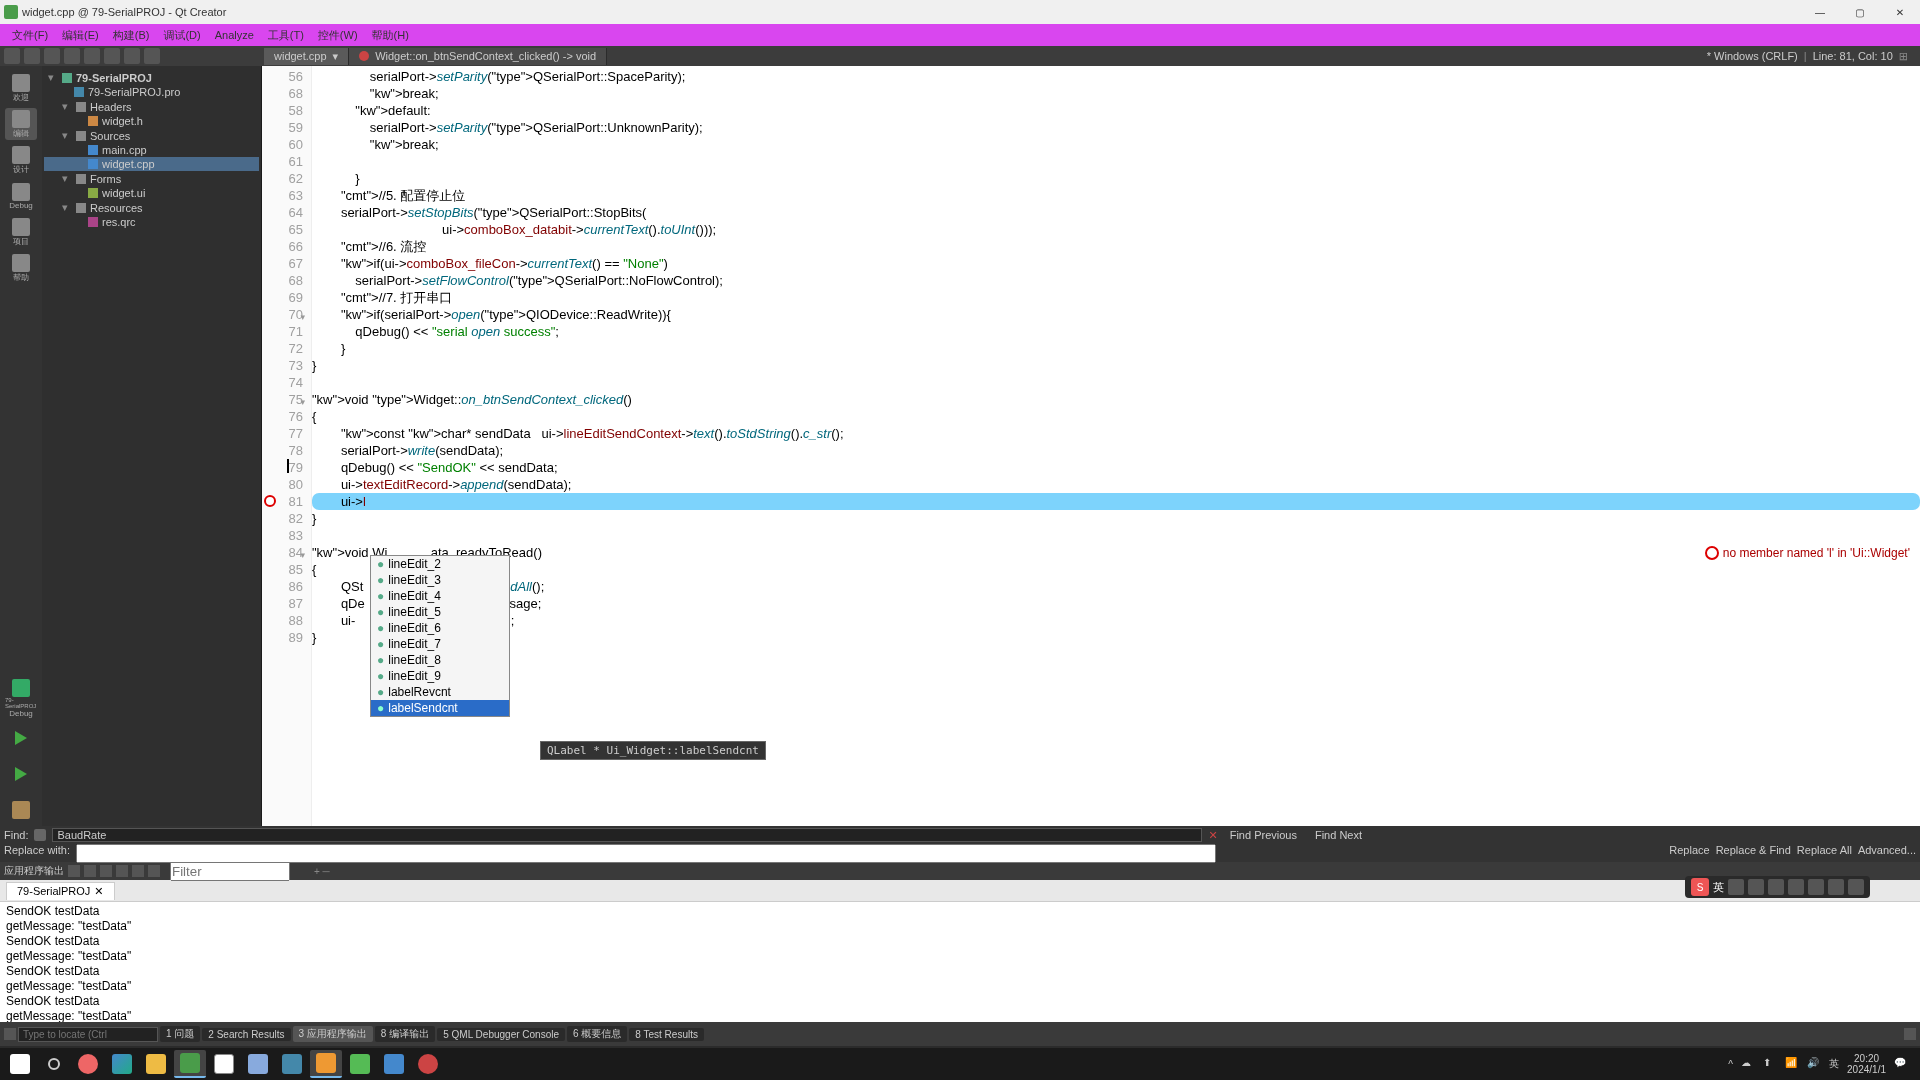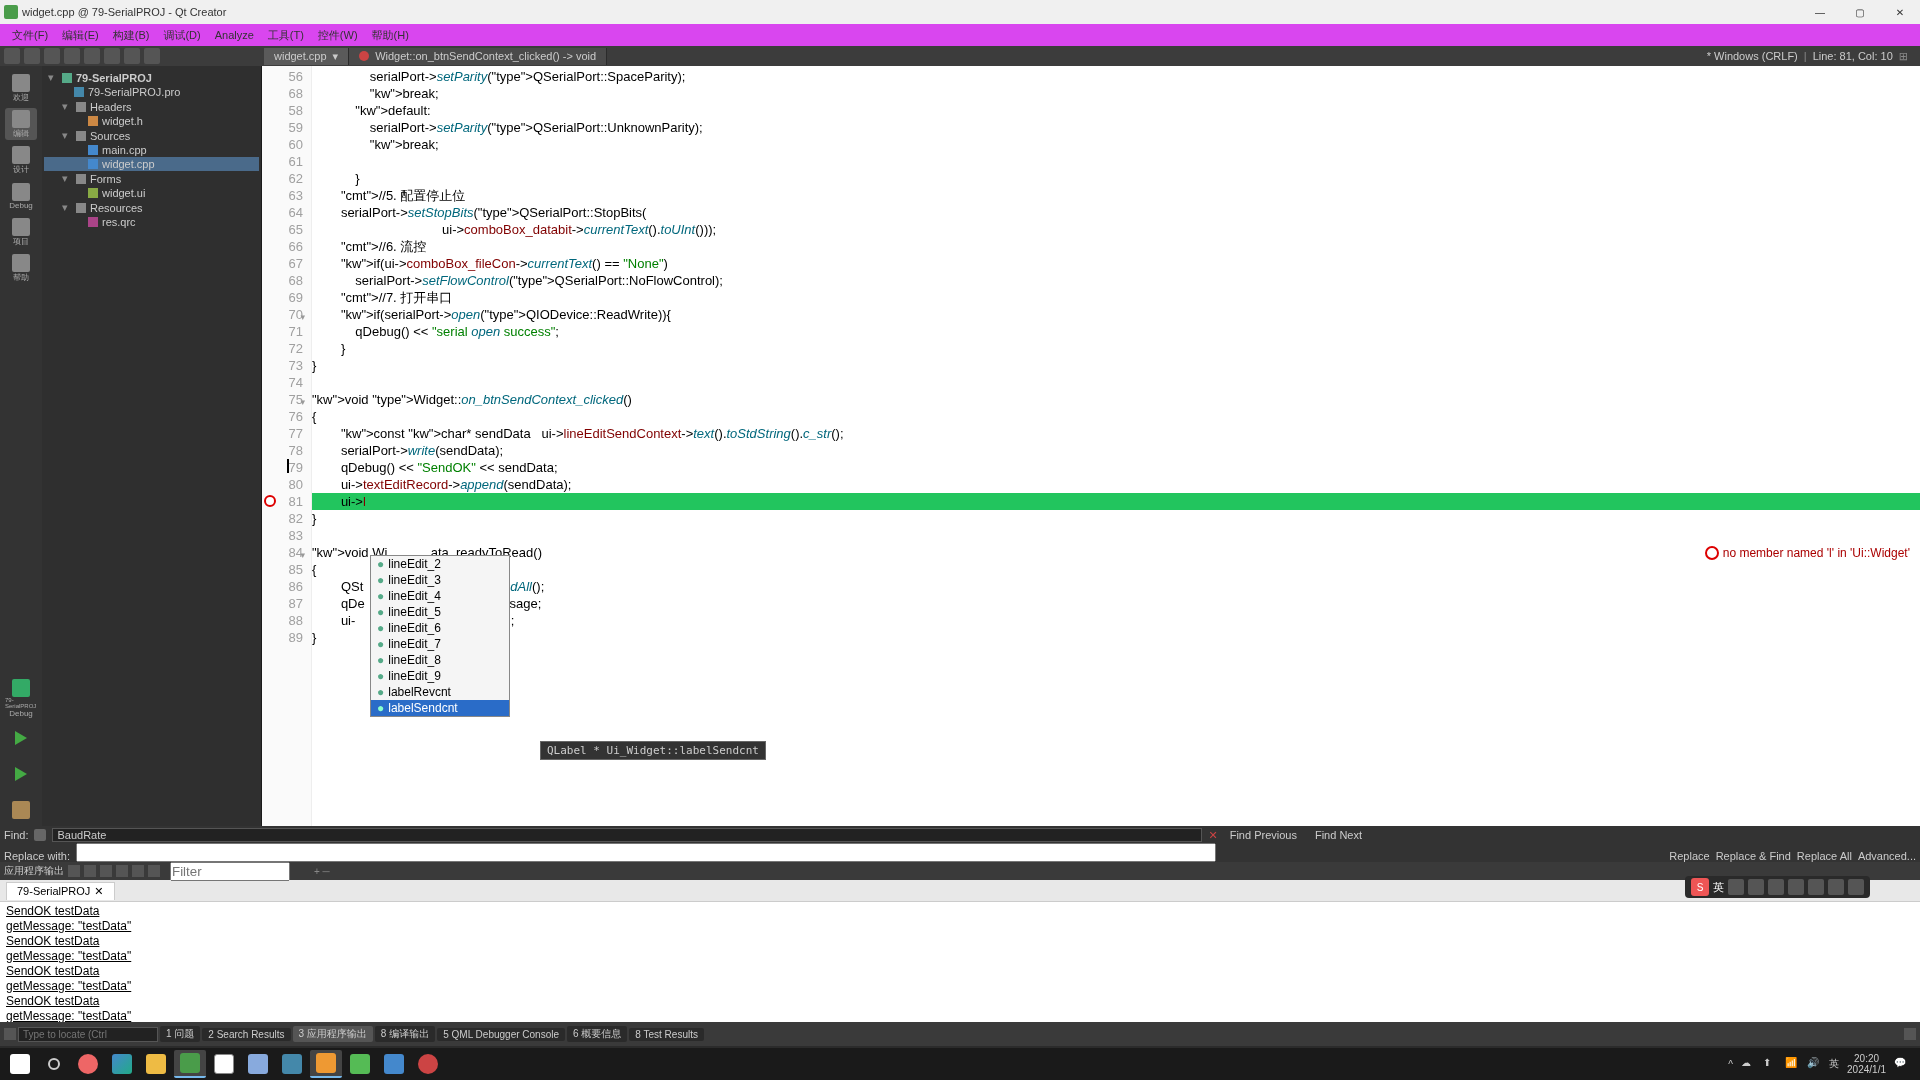--- a/index.html
+++ b/index.html
@@ -36,49 +36,49 @@
 .gutter { width: 50px; background: #fafafa; text-align: right; padding-right: 8px; color: #a0a0a0; font-family: Consolas, monospace; font-size: 13px; line-height: 17px; padding-top: 2px; border-right: 1px solid #eee; position: relative; }
 .gutter .ln { height: 17px; position: relative; }
 .gutter .fold { position: absolute; right: -2px; top: 3px; width: 10px; height: 10px; color: #999; font-size: 9px; }
 .gutter .errmark { position: absolute; left: 2px; width: 12px; height: 12px; border: 2px solid #d00; border-radius: 50%; background: #fff; top: 2px; }
 .gutter .cursormark { position: absolute; right: 14px; top: 0; width: 2px; height: 14px; background: #000; }
 
 .code { flex: 1; font-family: Consolas, monospace; font-size: 13px; line-height: 17px; padding-top: 2px; white-space: pre; color: #000; position: relative; overflow: hidden; }
 .fn { color: #00677c; font-style: italic; }
 .str { color: #008000; }
 .mem { color: #800000; }
-.err { background: #22c55e; }
+.err { background: #7dd3fc; border-radius: 7px; }
 
 .errbadge { position: absolute; right: 10px; top: 480px; color: #a00; font-size: 12px; font-family: Consolas, monospace; display: flex; align-items: center; gap: 4px; }
 .errbadge .ecir { width: 14px; height: 14px; border: 2px solid #d00; border-radius: 50%; }
 
 .autocomplete { position: absolute; left: 370px; top: 555px; background: #f5f5f5; border: 1px solid #888; font-family: Consolas, monospace; font-size: 12px; z-index: 100; min-width: 140px; }
 .autocomplete .acitem { padding: 1px 6px; display: flex; align-items: center; gap: 4px; }
 .autocomplete .acitem.sel { background: #2a6cc8; color: #fff; }
 .autocomplete .acmark { color: #5a8; }
 .autocomplete .acitem.sel .acmark { color: #8fc; }
 
 .actooltip { position: absolute; left: 540px; top: 741px; background: #333; color: #ccc; font-family: Consolas, monospace; font-size: 11px; padding: 2px 6px; border: 1px solid #666; z-index: 101; }
 
 .findbar { height: 18px; background: #333; display: flex; align-items: center; font-size: 11px; color: #ccc; padding: 0 4px; gap: 6px; }
 .findbar input { background: #222; border: 1px solid #555; color: #ccc; font-size: 11px; padding: 0 4px; height: 14px; }
 .findbar .fbtn { padding: 0 6px; cursor: pointer; }
 
-.replacebar { height: 18px; background: #333; display: flex; align-items: flex-end; font-size: 11px; color: #ccc; padding: 0 4px; gap: 6px; }
+.replacebar { height: 18px; background: #333; display: flex; align-items: flex-start; font-size: 11px; color: #ccc; padding: 0 4px; gap: 6px; }
 
 .bottombar { height: 18px; background: #3a3a3a; display: flex; align-items: center; font-size: 10px; color: #ccc; padding: 0 4px; gap: 4px; }
 
 .outputtab { height: 22px; background: #e8e8e8; display: flex; align-items: center; padding: 0 6px; font-size: 11px; border-bottom: 1px solid #ccc; }
 .outputtab .otab { padding: 2px 10px; background: #fff; border: 1px solid #ccc; border-bottom: none; display: flex; gap: 4px; align-items: center; }
 
 .imepanel { position: absolute; right: 50px; top: 876px; background: #2a2a2a; border-radius: 4px; padding: 2px 6px; display: flex; gap: 4px; align-items: center; z-index: 50; }
 .imepanel .imeicon { width: 18px; height: 18px; background: #e55; border-radius: 3px; display: flex; align-items: center; justify-content: center; color: #fff; font-size: 10px; }
 .imepanel .imebtn { width: 16px; height: 16px; background: #555; border-radius: 2px; }
 
-.output { height: 120px; background: #fff; font-family: Consolas, monospace; font-size: 12px; line-height: 15px; padding: 2px 6px; overflow: hidden; text-decoration: underline; }
+.output { height: 120px; background: #fff; font-family: Consolas, monospace; font-size: 12px; line-height: 15px; padding: 2px 6px; overflow: hidden; }
 
 .bottompanes { height: 20px; background: #3a3a3a; display: flex; align-items: center; font-size: 10px; color: #ccc; padding: 12px 4px; gap: 2px; }
 .bottompanes .bp { padding: 1px 6px; background: #2a2a2a; border-radius: 2px; }
 .bottompanes input { background: #222; border: 1px solid #555; color: #888; font-size: 10px; padding: 1px 4px; width: 140px; }
 
 .taskbar { height: 32px; background: #1a1a1a; display: flex; align-items: center; padding: 0 4px; gap: 2px; position: absolute; bottom: 0; left: 0; right: 0; }
 .taskbar .tbicon { width: 32px; height: 28px; display: flex; align-items: center; justify-content: center; border-radius: 2px; }
 .taskbar .tbicon.active { background: #444; border-bottom: 2px solid #76b9ed; }
 .taskbar .tbglyph { width: 20px; height: 20px; border-radius: 3px; }
 .taskbar .tray { margin-left: auto; display: flex; align-items: center; gap: 8px; color: #ccc; font-size: 10px; padding-right: 8px; }

